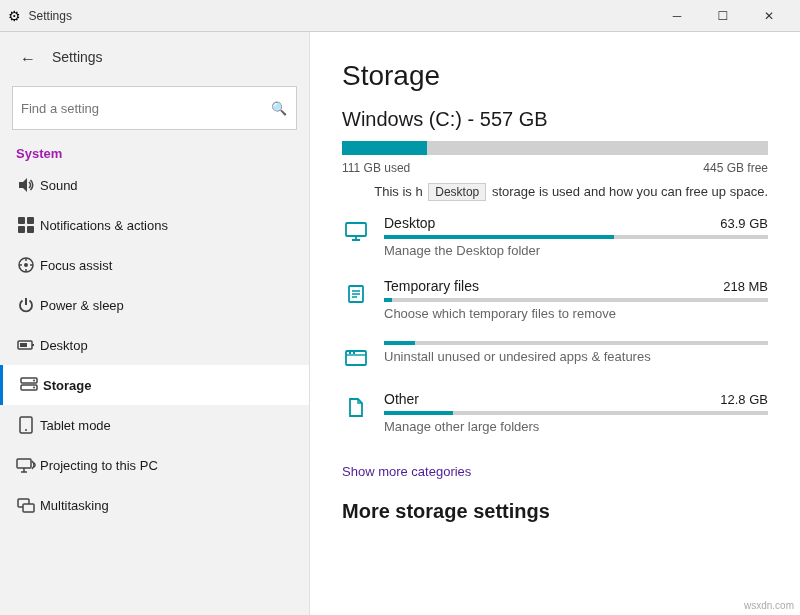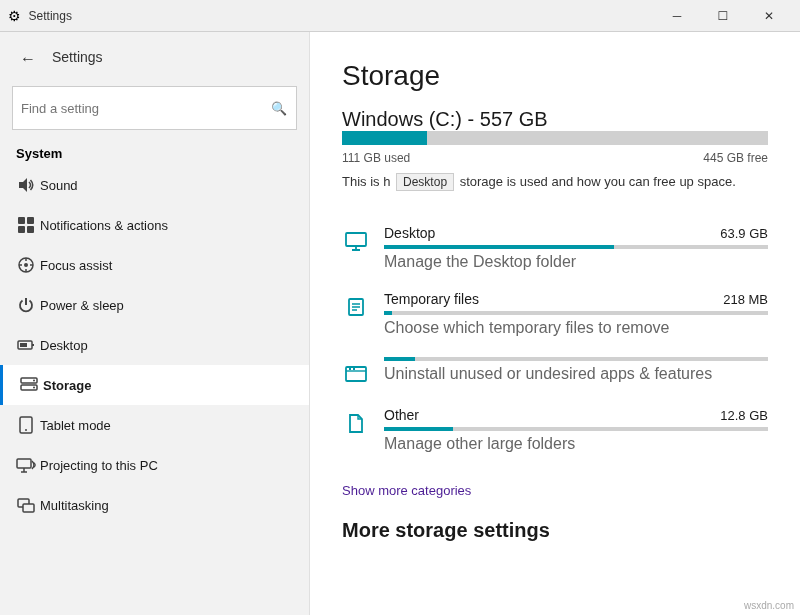--- a/index.html
+++ b/index.html
@@ -107,21 +107,21 @@
     .search-icon-wrap {
       padding: 0 8px;
       color: #666;
       font-size: 13px;
     }
 
     .sidebar-section-label {
       font-size: 13px;
       font-weight: 700;
       padding: 8px 16px 4px 16px;
-      color: #000000;
+      color: #a21caf;
     }
 
     .sidebar-item {
       display: flex;
       align-items: center;
       padding: 10px 16px;
       cursor: pointer;
       gap: 4px;
       font-size: 13px;
       color: #1a1a1a;
@@ -155,20 +155,21 @@
       font-size: 28px;
       font-weight: 300;
       color: #1a1a1a;
       margin-bottom: 16px;
     }
 
     .drive-title {
       font-size: 20px;
       font-weight: 400;
       color: #1a1a1a;
+      margin-bottom: 10px;
     }
 
     
     .storage-bar-container {
       width: 100%;
       height: 14px;
       background: #d0d0d0;
       margin-bottom: 6px;
       border-radius: 0;
     }
@@ -182,21 +183,22 @@
       display: flex;
       justify-content: space-between;
       font-size: 12px;
       color: #555;
       margin-bottom: 8px;
     }
 
     .storage-description {
       font-size: 13px;
       color: #333;
-      margin-bottom: 24px;
+      margin-bottom: 4px;
+      text-align: right;
     }
     .tooltip-label {
       display: inline-block;
       background: #f0f0f0;
       border: 1px solid #ccc;
       padding: 1px 6px;
       font-size: 12px;
       color: #333;
       margin: 0 2px;
     }
@@ -241,21 +243,21 @@
       width: 100%;
       height: 4px;
       background: #d0d0d0;
       margin-bottom: 4px;
     }
     .item-progress-fill {
       height: 100%;
       background: #0097a7;
     }
     .storage-item-desc {
-      font-size: 16px;
+      font-size: 13px;
       color: #666;
     }
 
     .show-more-link {
       color: #4c1d95;
       font-size: 13px;
       cursor: pointer;
       margin-top: 20px;
       display: inline-block;
       text-decoration: none;

